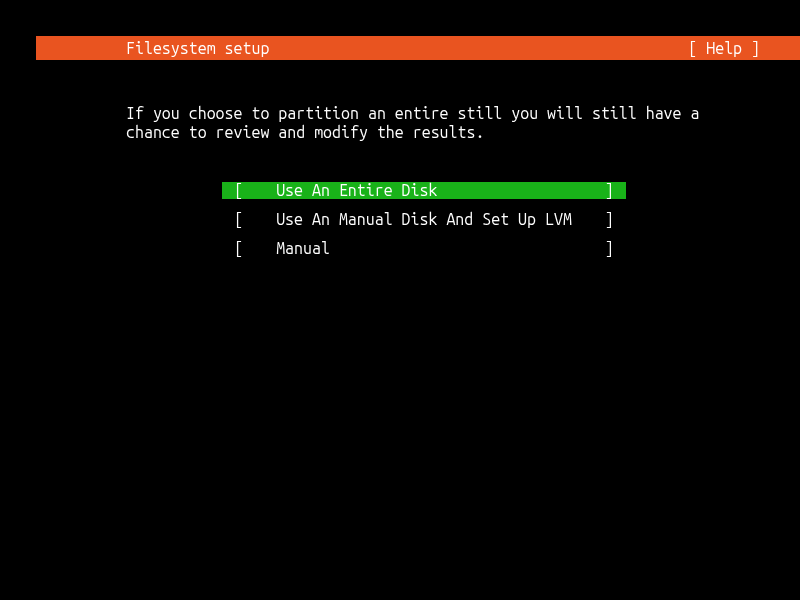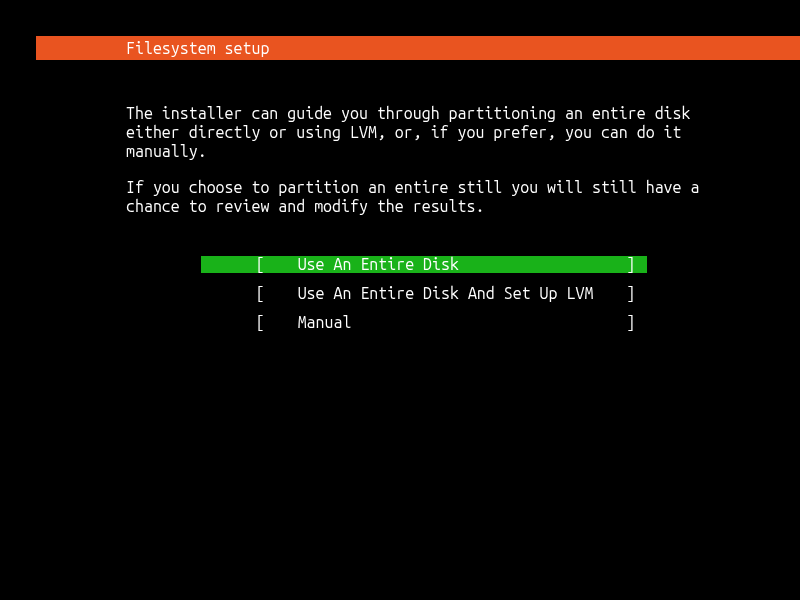--- a/index.html
+++ b/index.html
@@ -49,47 +49,46 @@
       align-items: center;
     }
     .menu-wrapper {
       display: inline-block;
     }
     .menu-item {
       color: #ffffff;
       white-space: pre;
       cursor: pointer;
       line-height: 1.05;
-      padding-left: 43px;
     }
     .menu-item.selected {
       background: #19b219;
       color: #ffffff;
     }
     .menu-item .bracket-left {
       display: inline;
     }
     .menu-item .bracket-right {
       display: inline;
     }
     .menu-item .label {
       display: inline;
     }
   </style>
 </head>
 <body>
 
 <div class="header-bar">
   <span class="header-title">Filesystem setup</span>
+  <span class="header-help">[ Help ]</span>
 </div>
 
 <div class="content">
-  <div class="description">The installer can guide you through partitioning an entire disk either directly or using LVM, or, if you prefer, you can do it manually.</div>
   <div class="description">If you choose to partition an entire still you will still have a chance to review and modify the results.</div>
 
   <div class="menu-container">
     <div class="menu-wrapper">
       <div class="menu-item selected"><span class="bracket-left">[ </span><span class="label">Use An Entire Disk               </span><span class="bracket-right"> ]</span></div>
-      <div class="menu-item"><span class="bracket-left">[ </span><span class="label">Use An Entire Disk And Set Up LVM</span><span class="bracket-right"> ]</span></div>
+      <div class="menu-item"><span class="bracket-left">[ </span><span class="label">Use An Manual Disk And Set Up LVM</span><span class="bracket-right"> ]</span></div>
       <div class="menu-item"><span class="bracket-left">[ </span><span class="label">Manual                           </span><span class="bracket-right"> ]</span></div>
     </div>
   </div>
 </div>
 
 </body></html>

